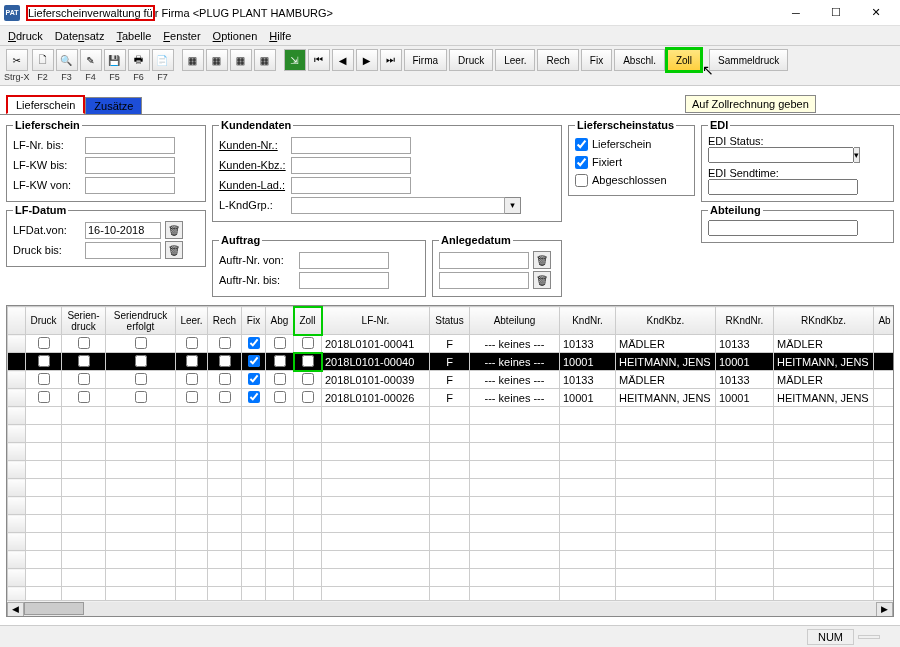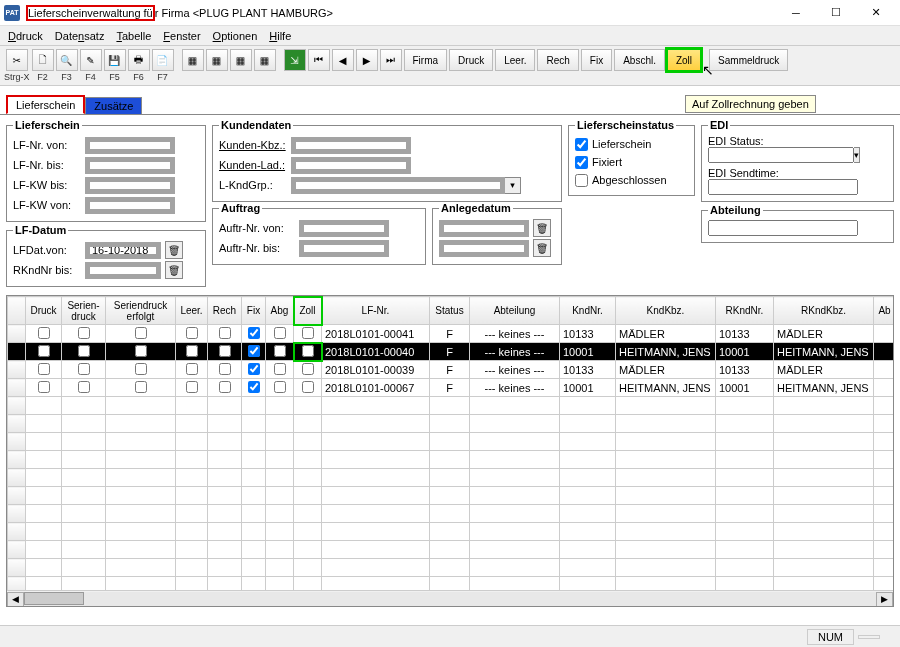--- a/index.html
+++ b/index.html
@@ -34,24 +34,24 @@
 .tab { border: 1px solid #888; border-bottom: none; padding: 2px 8px; background: #1d4ed8; cursor: pointer; margin-right: 0; }
 .tab.active { background: #fff; border: 2px solid #d00; border-bottom: 1px solid #fff; position: relative; z-index: 2; }
 
 
 .formarea { border-top: 1px solid #888; display: flex; padding: 4px 6px 6px 6px; gap: 6px; }
 fieldset { border: 1px solid #888; padding: 4px 6px 6px 6px; }
 legend { font-size: 11px; padding: 0 2px; font-weight: bold; }
 .row { display: flex; align-items: center; height: 20px; gap: 4px; }
 .row label { width: 68px; }
 .row label.u { text-decoration: underline; color: #000; cursor: pointer; }
-.row input[type=text] { border: 5px solid #a3a3a3; height: 17px; padding: 0 2px; }
+.row input[type=text] { border: 1px solid #a3a3a3; height: 17px; padding: 0 2px; }
 .row .ibtn { width: 18px; height: 18px; border: 1px solid #888; background: #eee; display:inline-flex; align-items:center; justify-content:center; cursor:pointer; font-size:10px; }
 .col1 { width: 200px; display: flex; flex-direction: column; gap: 2px; }
-.col2 { width: 350px; display: flex; flex-direction: column; gap: 0; }
+.col2 { width: 350px; display: flex; flex-direction: column; gap: 12px; }
 .col3 { width: 127px; display: flex; flex-direction: column; gap: 2px; }
 .col4 { flex: 1; display: flex; flex-direction: column; gap: 2px; }
 .chk { display: flex; align-items: center; gap: 4px; height: 18px; }
 .chk input { width: 13px; height: 13px; }
 .chk.disabled { color: #888; }
 .combo { display: flex; }
 .combo input { flex: 1; }
 .combo .drop { width: 16px; border: 1px solid #888; border-left: none; background: #eee; display:inline-flex;align-items:center;justify-content:center;cursor:pointer; font-size:9px; }
 
 
@@ -154,54 +154,54 @@
 <div class="tabs">
   <div class="tab active">Lieferschein</div>
   <div class="tab">Zusätze</div>
 </div>
 
 <div class="formarea">
   <div class="col1">
     <fieldset>
       <legend>Lieferschein</legend>
       <div class="row">
-          <label>LF-Nr. von:</label>
-          <input type="text" style="width: 90px;">
-        </div>
-      <div class="row">
           <label>LF-Nr. bis:</label>
           <input type="text" style="width: 90px;">
         </div>
       <div class="row">
           <label>LF-KW bis:</label>
           <input type="text" style="width: 90px;">
         </div>
       <div class="row">
           <label>LF-KW von:</label>
           <input type="text" style="width: 90px;">
         </div>
     </fieldset>
     <fieldset>
       <legend>LF-Datum</legend>
       <div class="row">
           <label>LFDat.von:</label>
           <input type="text" style="width: 76px;" value="16-10-2018">
           <span class="ibtn">🗑</span>
         </div>
       <div class="row">
-          <label>RKndNr bis:</label>
+          <label>Druck bis:</label>
           <input type="text" style="width: 76px;">
           <span class="ibtn">🗑</span>
         </div>
     </fieldset>
   </div>
 
   <div class="col2">
     <fieldset>
       <legend>Kundendaten</legend>
+      <div class="row">
+          <label class="u">Kunden-Nr.:</label>
+          <input type="text" style="width: 120px;">
+        </div>
       <div class="row">
           <label class="u">Kunden-Kbz.:</label>
           <input type="text" style="width: 120px;">
         </div>
       <div class="row">
           <label class="u">Kunden-Lad.:</label>
           <input type="text" style="width: 120px;">
         </div>
       <div class="row">
           <label>L-KndGrp.:</label>
@@ -376,21 +376,21 @@
         <tr>
           <td class="rowhdr"></td>
           <td class="c"><input type="checkbox" style=""></td>
           <td class="c"><input type="checkbox" style=""></td>
           <td class="c"><input type="checkbox" style=""></td>
           <td class="c"><input type="checkbox" style=""></td>
           <td class="c"><input type="checkbox" style=""></td>
           <td class="c"><input type="checkbox" checked="" style=""></td>
           <td class="c"><input type="checkbox" style=""></td>
           <td class="c"><input type="checkbox" style=""></td>
-          <td>2018L0101-00067</td>
+          <td>2018L0101-00026</td>
           <td class="c">F</td>
           <td class="c">--- keines ---</td>
           <td>10001</td>
           <td>HEITMANN, JENS</td>
           <td>10001</td>
           <td>HEITMANN, JENS</td>
           <td></td>
         </tr>
         <tr class="emptyrow">
           <td class="rowhdr"></td>

